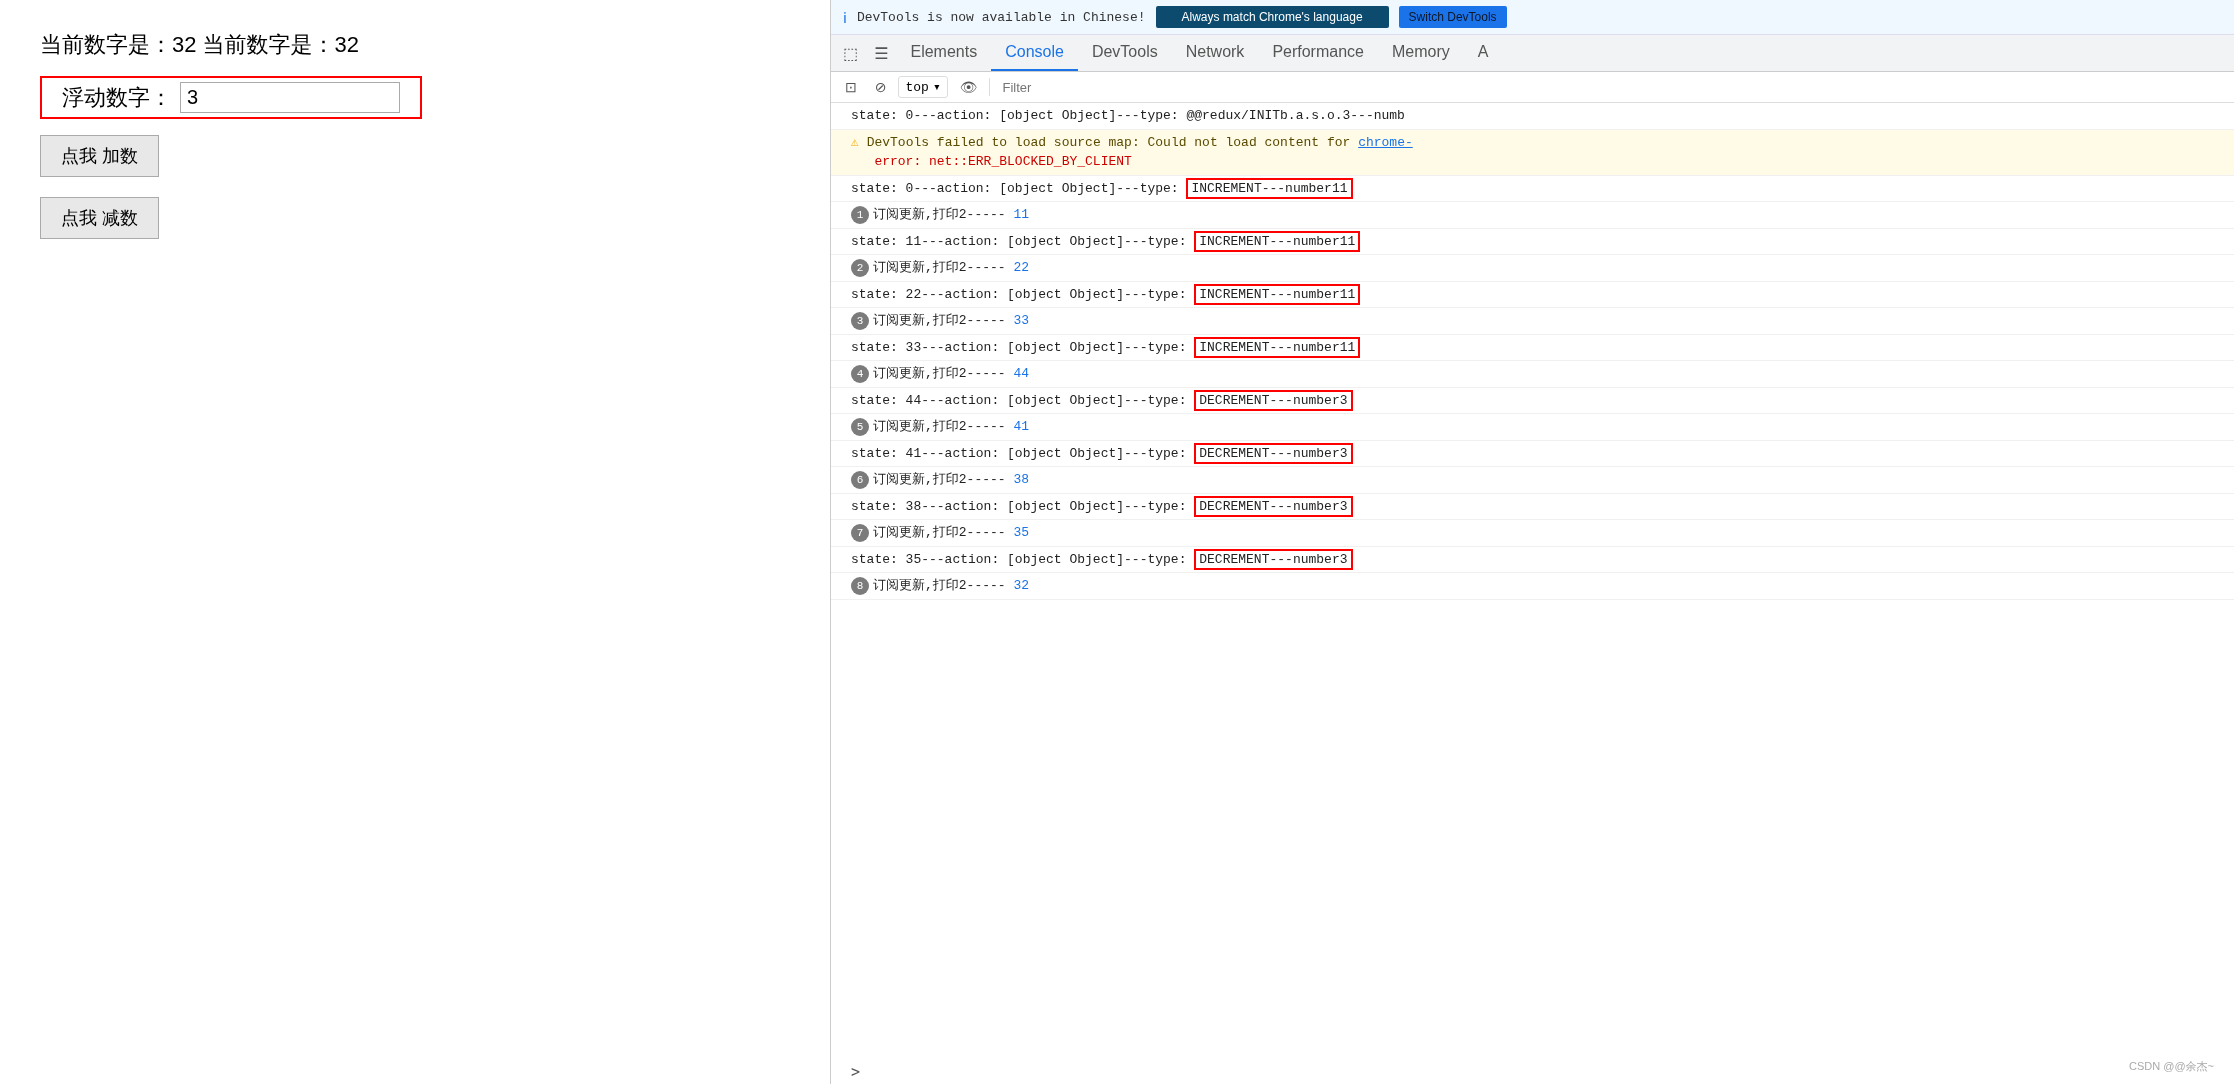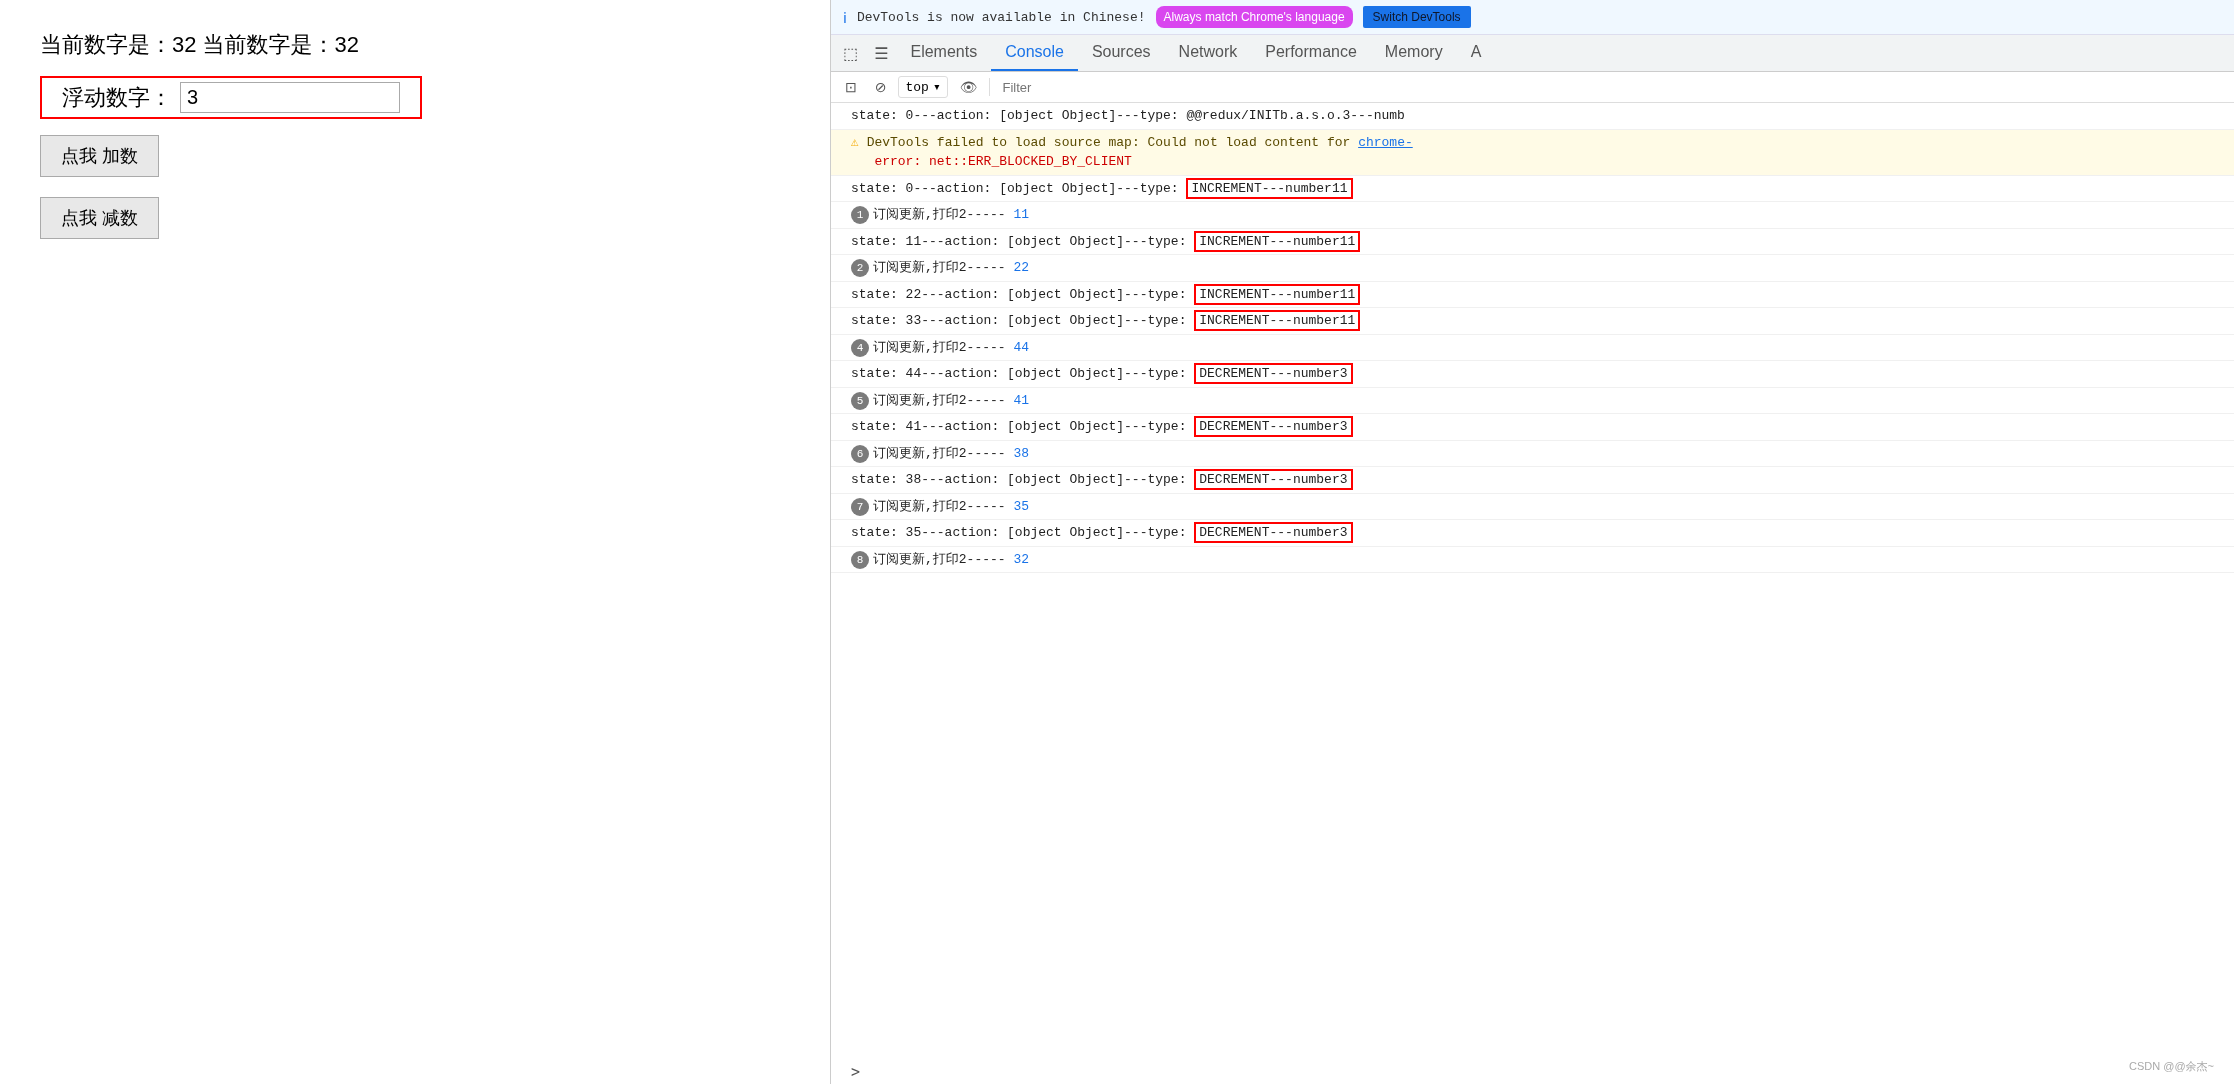--- a/index.html
+++ b/index.html
@@ -47,27 +47,27 @@
     .devtools-notification .info-icon {
       color: #1a73e8;
       font-size: 15px;
     }
 
     .devtools-notification .notification-text {
       color: #333;
     }
 
     .btn-always-match {
-      background: #d946ef;
+      background: #0c4a6e;
       color: #fff;
       border: none;
-      padding: 4px 8px;
+      padding: 4px 26px;
       font-size: 12px;
       cursor: pointer;
-      border-radius: 8px;
+      border-radius: 2px;
     }
 
     .btn-switch-devtools {
       background: #1a73e8;
       color: #0f172a;
       border: none;
       padding: 4px 10px;
       font-size: 12px;
       cursor: pointer;
       border-radius: 2px;
@@ -279,21 +279,21 @@
     <span class="notification-text">DevTools is now available in Chinese!</span>
     <button class="btn-always-match">Always match Chrome's language</button>
     <button class="btn-switch-devtools">Switch DevTools</button>
   </div>
 
   <div class="devtools-tabs">
     <button class="devtools-icon-btn" title="Inspect element">⬚</button>
     <button class="devtools-icon-btn" title="Device toolbar">☰</button>
     <button class="devtools-tab">Elements</button>
     <button class="devtools-tab active">Console</button>
-    <button class="devtools-tab">Sources</button>
+    <button class="devtools-tab">DevTools</button>
     <button class="devtools-tab">Network</button>
     <button class="devtools-tab">Performance</button>
     <button class="devtools-tab">Memory</button>
     <button class="devtools-tab">A</button>
   </div>
 
   <div class="devtools-toolbar">
     <button class="toolbar-icon-btn">⊡</button>
     <button class="toolbar-icon-btn">⊘</button>
     <div class="top-dropdown">
@@ -306,20 +306,21 @@
   </div>
 
   <div class="console-log-area" id="console-log">
       <div class="log-line">state: 0---action: [object Object]---type: @@redux/INITb.a.s.o.3---numb</div>
       <div class="log-line warning"><span style="color:#f4a900;">⚠</span> <span>DevTools failed to load source map: Could not load content for </span><span class="link-text">chrome-</span><br>&nbsp;&nbsp;&nbsp;<span style="color:#c00;">error: net::ERR_BLOCKED_BY_CLIENT</span></div>
       <div class="log-line"><span>state: 0---action: [object Object]---type: </span><span style="border:2px solid red; padding:1px 3px;">INCREMENT---number11</span></div>
       <div class="log-line"><span class="circle-badge">1</span><span>订阅更新,打印2----- </span><span class="blue-num">11</span></div>
       <div class="log-line"><span>state: 11---action: [object Object]---type: </span><span style="border:2px solid red; padding:1px 3px;">INCREMENT---number11</span></div>
       <div class="log-line"><span class="circle-badge">2</span><span>订阅更新,打印2----- </span><span class="blue-num">22</span></div>
       <div class="log-line"><span>state: 22---action: [object Object]---type: </span><span style="border:2px solid red; padding:1px 3px;">INCREMENT---number11</span></div>
+      <div class="log-line"><span class="circle-badge">3</span><span>订阅更新,打印2----- </span><span class="blue-num">33</span></div>
       <div class="log-line"><span>state: 33---action: [object Object]---type: </span><span style="border:2px solid red; padding:1px 3px;">INCREMENT---number11</span></div>
       <div class="log-line"><span class="circle-badge">4</span><span>订阅更新,打印2----- </span><span class="blue-num">44</span></div>
       <div class="log-line"><span>state: 44---action: [object Object]---type: </span><span style="border:2px solid red; padding:1px 3px;">DECREMENT---number3</span></div>
       <div class="log-line"><span class="circle-badge">5</span><span>订阅更新,打印2----- </span><span class="blue-num">41</span></div>
       <div class="log-line"><span>state: 41---action: [object Object]---type: </span><span style="border:2px solid red; padding:1px 3px;">DECREMENT---number3</span></div>
       <div class="log-line"><span class="circle-badge">6</span><span>订阅更新,打印2----- </span><span class="blue-num">38</span></div>
       <div class="log-line"><span>state: 38---action: [object Object]---type: </span><span style="border:2px solid red; padding:1px 3px;">DECREMENT---number3</span></div>
       <div class="log-line"><span class="circle-badge">7</span><span>订阅更新,打印2----- </span><span class="blue-num">35</span></div>
       <div class="log-line"><span>state: 35---action: [object Object]---type: </span><span style="border:2px solid red; padding:1px 3px;">DECREMENT---number3</span></div>
       <div class="log-line"><span class="circle-badge">8</span><span>订阅更新,打印2----- </span><span class="blue-num">32</span></div>

